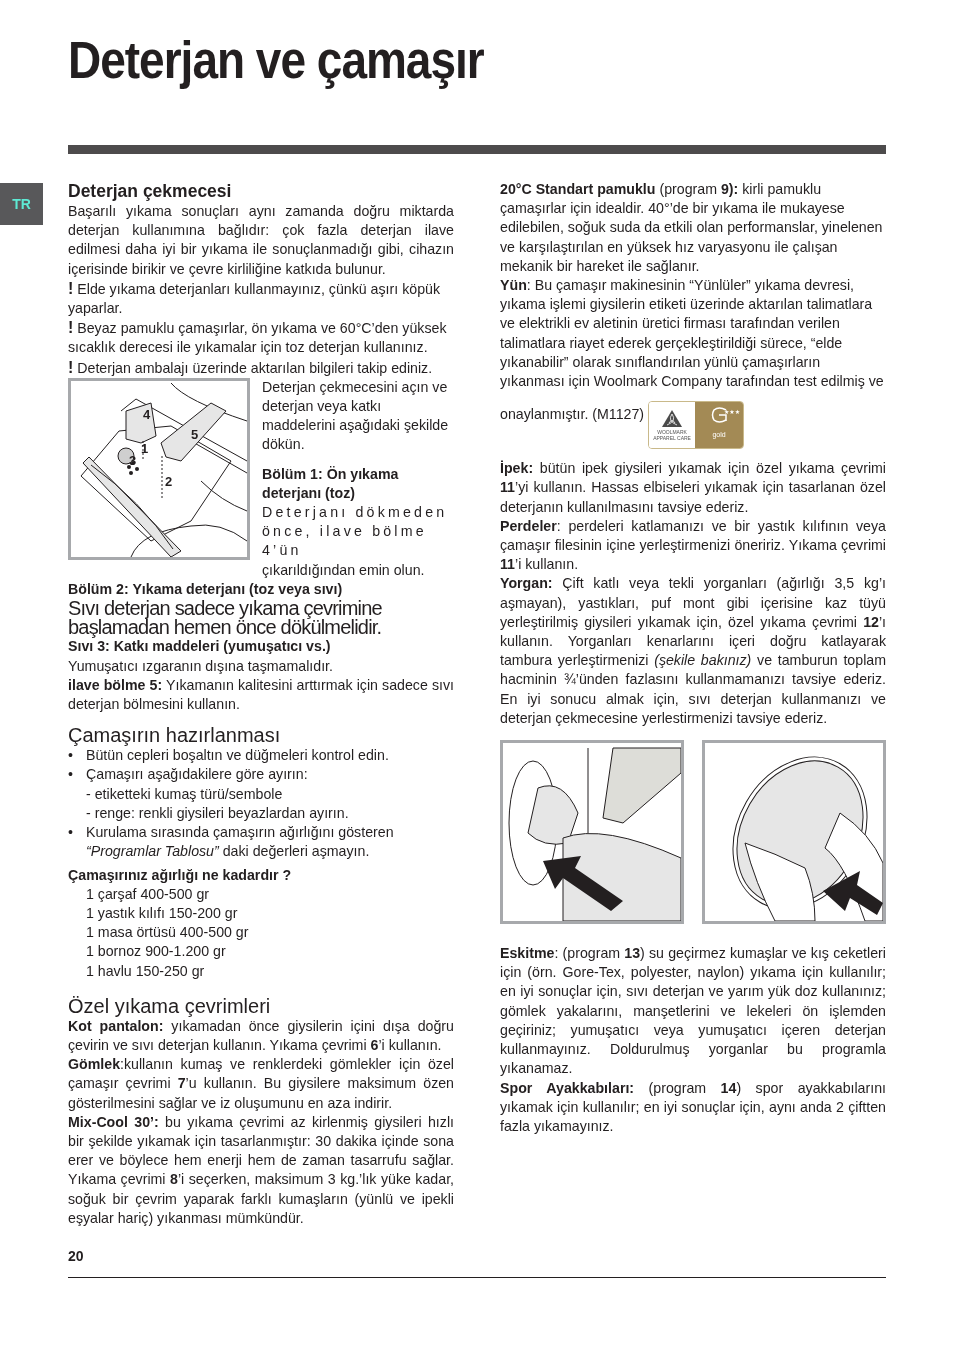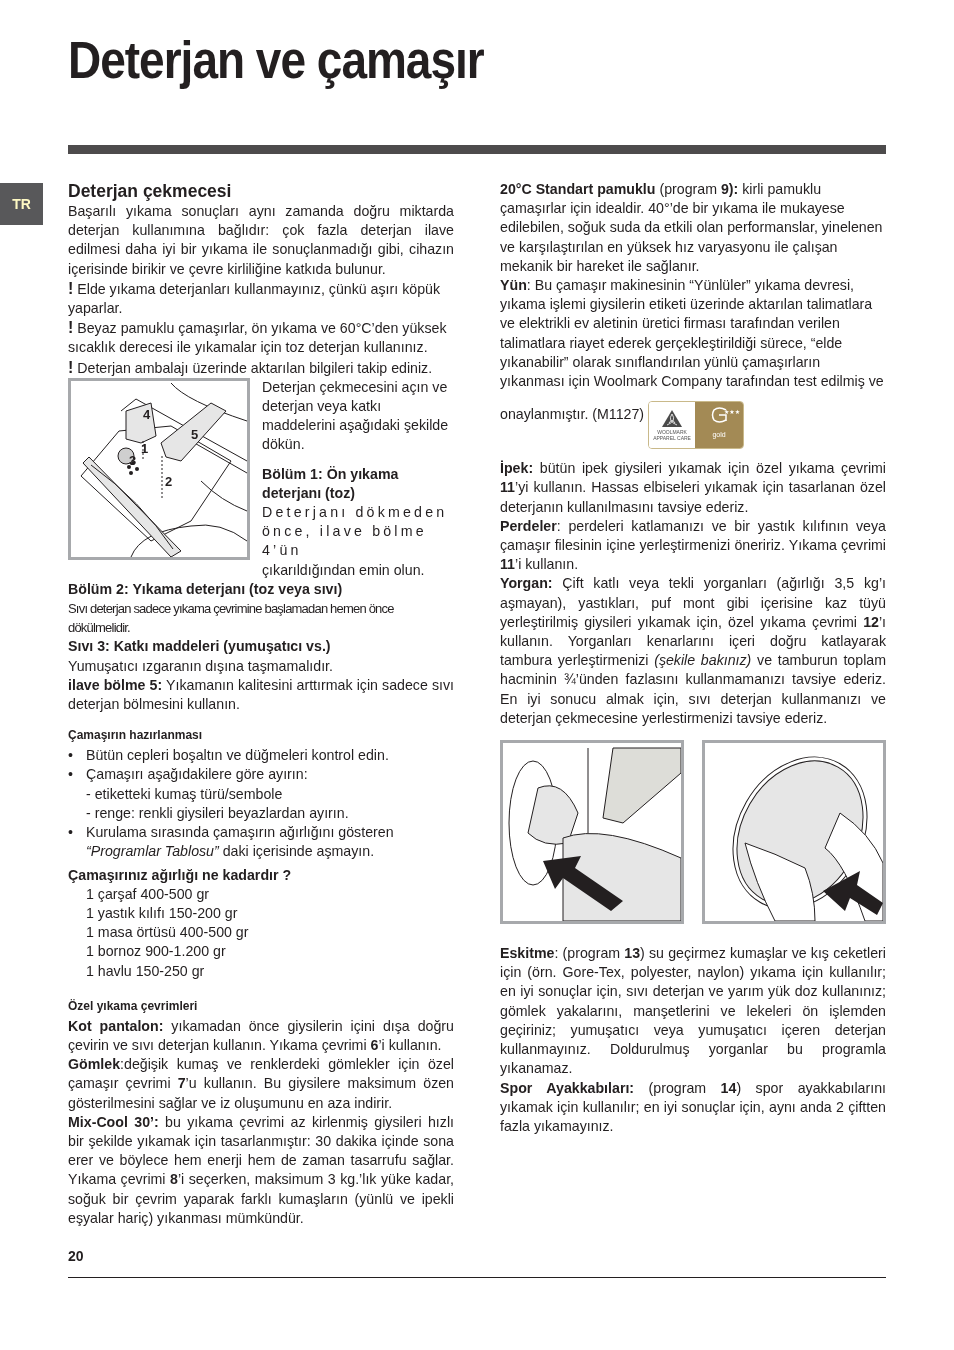--- a/index.html
+++ b/index.html
@@ -3,35 +3,35 @@
 <meta charset="utf-8">
 <style>
   html, body { margin: 0; padding: 0; background: #ffffff; }
   body { width: 954px; height: 1350px; position: relative; overflow: hidden;
          font-family: "Liberation Sans", sans-serif; color: #231f20; }
   .title { position: absolute; left: 68px; top: 30px; margin: 0;
            font-family: "Liberation Sans", sans-serif; font-weight: bold;
            font-size: 46px; letter-spacing: -1px; color: #231f20; transform: scaleY(1.12); transform-origin: left top; }
   .top-rule { position: absolute; left: 68px; top: 145px; width: 818px; height: 9px; background: #4d4b4c; }
   .lang-tab { position: absolute; left: 0; top: 183px; width: 43px; height: 42px; background: #58585a;
-              color: #fef9c3; font-weight: bold; font-size: 14px; display: flex; align-items: center; justify-content: center; }
+              color: #5eead4; font-weight: bold; font-size: 14px; display: flex; align-items: center; justify-content: center; }
   .col { position: absolute; top: 180px; width: 386px; font-size: 14.2px; line-height: 19.2px; }
   .col-left { left: 68px; }
   .col-right { left: 500px; }
   .col p { margin: 0; }
   .j { text-align: justify; }
   h2 { margin: 0; font-size: 17.5px; font-weight: bold; line-height: 22px; }
-  h2.plain { font-weight: bold; font-size: 12px; }
+  h2.plain { font-weight: normal; font-size: 20px; }
   b, strong { font-weight: bold; }
   .bang { font-weight: bold; font-size: 16px; }
   .drawer-row { display: flex; margin-top: 0; }
   .drawer-fig { width: 176px; height: 176px; border: 3px solid #a7a9ac; background: #fff; flex: none; position: relative; }
   .drawer-text { margin-left: 12px; width: 196px; }
   .spaced { letter-spacing: 3.2px; }
-  .compressed { letter-spacing: -0.8px; font-size: 13px; }
+  .compressed { letter-spacing: -0.8px; font-size: 20px; }
   .bullets { margin: 0; padding: 0; list-style: none; }
   .bullets li { position: relative; padding-left: 18px; }
   .bullets li:before { content: "•"; position: absolute; left: 0; }
   .weights { padding-left: 18px; }
   .gap-s { height: 4px; }
   .gap-m { height: 10px; }
   .logo { display: inline-flex; vertical-align: middle; width: 94px; height: 46px; border: 1px solid #c9b98a;
           border-radius: 4px; overflow: hidden; margin-left: 4px; position: relative; top: 10px; }
   .logo-left { width: 46px; background: #fff; display: flex; flex-direction: column; align-items: center; justify-content: center; }
   .logo-right { flex: 1; background: #a38a55; display: flex; flex-direction: column; align-items: center; justify-content: center; color: #fff; }
@@ -105,37 +105,37 @@
 
   <div class="gap-m"></div>
   <h2 class="plain">Çamaşırın hazırlanması</h2>
   <ul class="bullets">
     <li>Bütün cepleri boşaltın ve düğmeleri kontrol edin.</li>
     <li>
       <span>Çamaşırı aşağıdakilere göre ayırın:</span>
       <div>- etiketteki kumaş türü/sembole</div>
       <div>- renge: renkli giysileri beyazlardan ayırın.</div>
     </li>
-    <li><span>Kurulama sırasında çamaşırın ağırlığını gösteren </span><i>“Programlar Tablosu”</i><span> daki içerisinde aşmayın.</span></li>
+    <li><span>Kurulama sırasında çamaşırın ağırlığını gösteren </span><i>“Programlar Tablosu”</i><span> daki değerleri aşmayın.</span></li>
   </ul>
   <div class="gap-s"></div>
   <p><b>Çamaşırınız ağırlığı ne kadardır ?</b></p>
   <div class="weights">
     <div>1 çarşaf 400-500 gr</div>
     <div>1 yastık kılıfı 150-200 gr</div>
     <div>1 masa örtüsü 400-500 gr</div>
     <div>1 bornoz 900-1.200 gr</div>
     <div>1 havlu 150-250 gr</div>
   </div>
 
   <div class="gap-m"></div>
   <div class="gap-s"></div>
   <h2 class="plain">Özel yıkama çevrimleri</h2>
   <p class="j"><b>Kot pantalon:</b><span> yıkamadan önce giysilerin içini dışa doğru çevirin ve sıvı deterjan kullanın. Yıkama çevrimi </span><b>6</b><span>’i kullanın.</span></p>
-  <p class="j"><b>Gömlek</b><span>:değişik kumaş ve renklerdeki gömlekler için özel çamaşır çevrimi </span><b>7</b><span>’u kullanın. Bu giysilere maksimum özen gösterilmesini sağlar ve iz oluşumunu en aza indirir.</span></p>
+  <p class="j"><b>Gömlek</b><span>:kullanın kumaş ve renklerdeki gömlekler için özel çamaşır çevrimi </span><b>7</b><span>’u kullanın. Bu giysilere maksimum özen gösterilmesini sağlar ve iz oluşumunu en aza indirir.</span></p>
   <p class="j"><b>Mix-Cool 30’:</b><span> bu yıkama çevrimi az kirlenmiş giysileri hızlı bir şekilde yıkamak için tasarlanmıştır: 30 dakika içinde sona erer ve böylece hem enerji hem de zaman tasarrufu sağlar. Yıkama çevrimi </span><b>8</b><span>’i seçerken, maksimum 3 kg.’lık yüke kadar, soğuk bir çevrim yaparak farklı kumaşların (yünlü ve ipekli eşyalar hariç) yıkanması mümkündür.</span></p>
 </div>
 
 <div class="col col-right">
   <p><b>20°C Standart pamuklu</b><span> (program </span><b>9</b><b>):</b><span> kirli pamuklu çamaşırlar için idealdir. 40°’de bir yıkama ile mukayese edilebilen, soğuk suda da etkili olan performanslar, yinelenen ve karşılaştırılan en yüksek hız varyasyonu ile çalışan mekanik bir hareket ile sağlanır.</span></p>
   <p><b>Yün</b><span>: Bu çamaşır makinesinin “Yünlüler” yıkama devresi, yıkama işlemi giysilerin etiketi üzerinde aktarılan talimatlara ve elektrikli ev aletinin üretici firması tarafından verilen talimatlara riayet ederek gerçekleştirildiği sürece, “elde yıkanabilir” olarak sınıflandırılan yünlü çamaşırların yıkanması için Woolmark Company tarafından test edilmiş ve onaylanmıştır. (M1127)</span><span class="logo">
       <span class="logo-left">
         <svg width="22" height="20" viewBox="0 0 22 20">
           <path d="M11 1 L21 18 L1 18 Z" fill="#4a4a4a"></path>
           <path d="M11 5 Q16 12 6 16 M11 5 Q6 12 16 16 M8 14 Q11 9 14 14" stroke="#fff" stroke-width="0.8" fill="none"></path>

